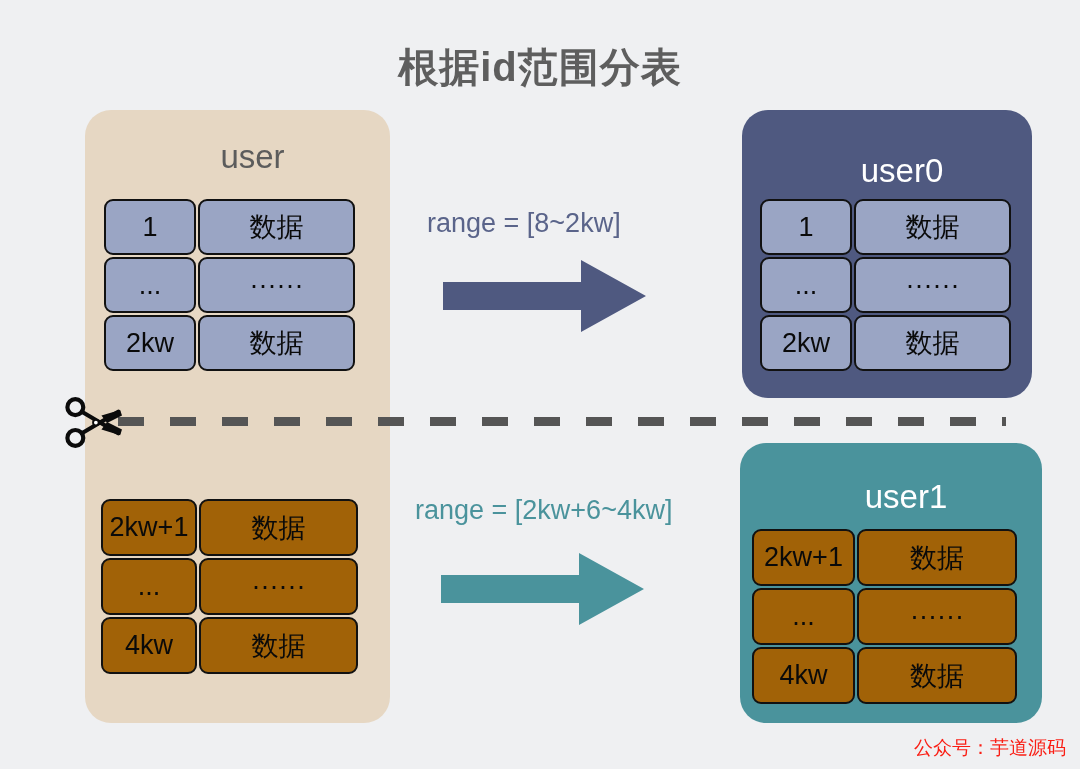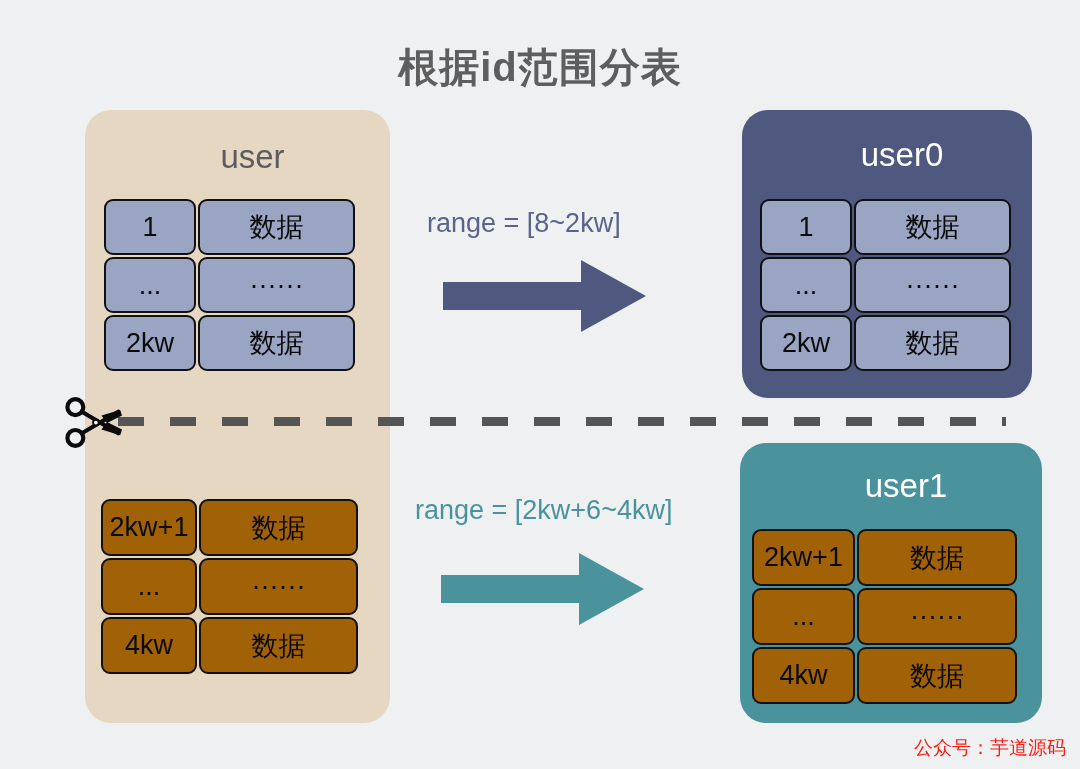--- a/index.html
+++ b/index.html
@@ -62,33 +62,33 @@
   }
 
   #panel-user0 {
     left: 742px;
     top: 110px;
     width: 290px;
     height: 288px;
     background: #4f5980;
   }
   #panel-user0 .panel-title {
-    top: 26px;
+    top: 42px;
     color: #ffffff;
   }
 
   #panel-user1 {
     left: 740px;
     top: 443px;
     width: 302px;
     height: 280px;
     background: #4a939c;
   }
   #panel-user1 .panel-title {
-    top: 24px;
+    top: 35px;
     color: #ffffff;
   }
 
   
   .tbl {
     position: absolute;
     display: grid;
     grid-template-columns: var(--c1) var(--c2);
     grid-auto-rows: var(--rh);
     gap: 2px;

